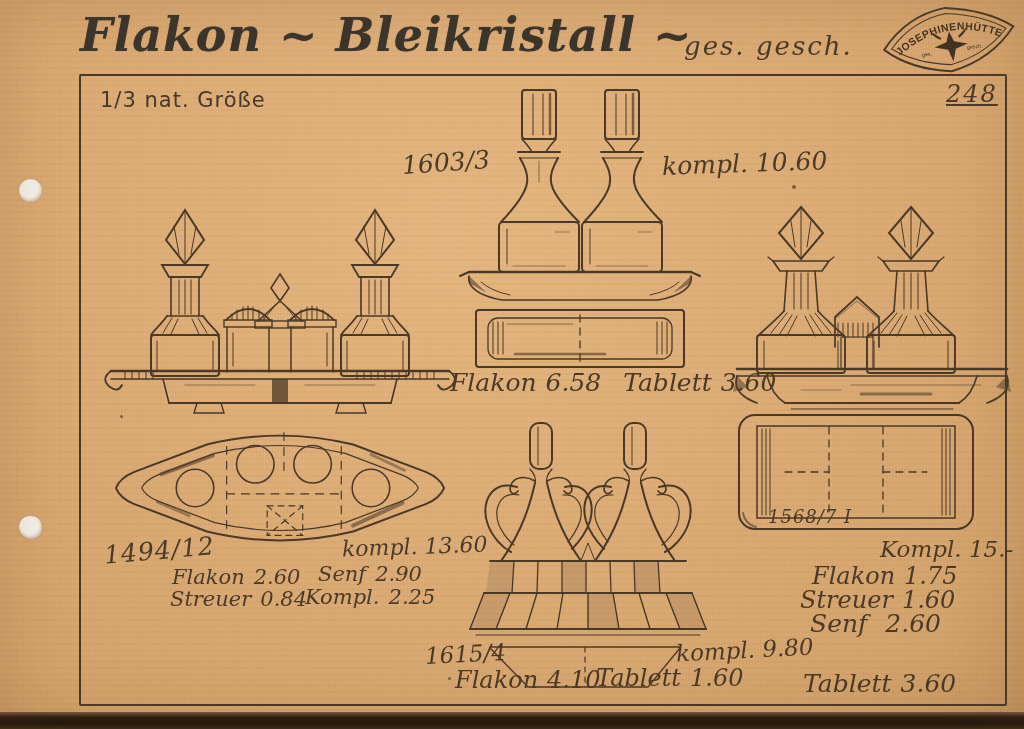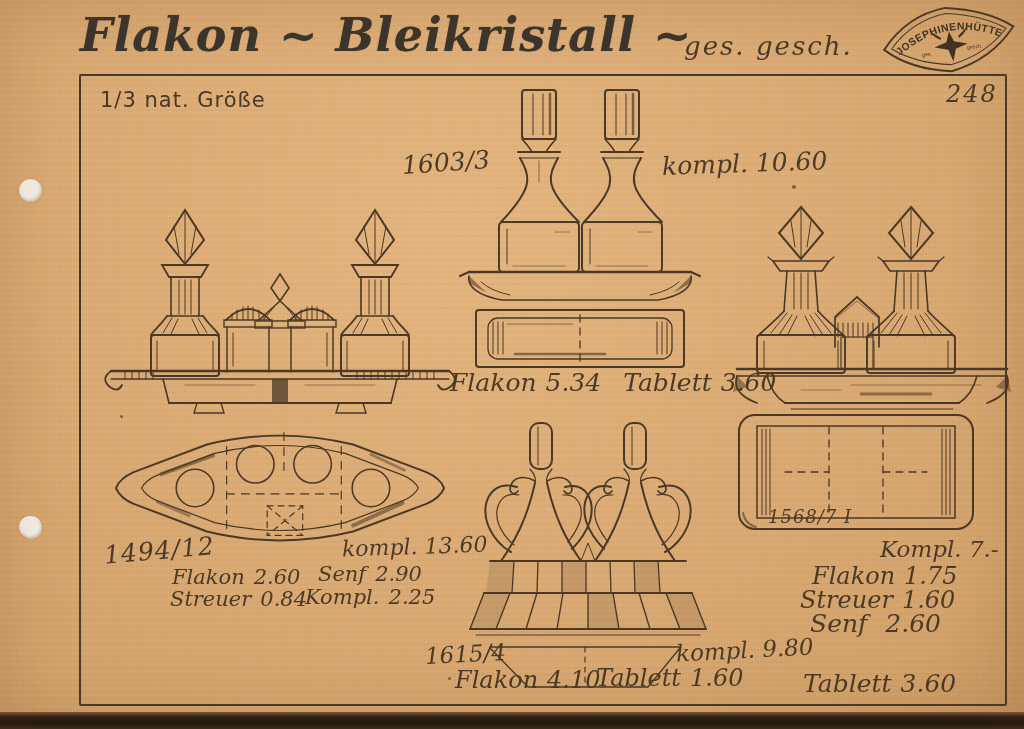--- a/index.html
+++ b/index.html
@@ -64,21 +64,21 @@
       </text>
       <path fill="#423322" stroke="none" d="M76,31 L80,42 L94,46 L81,50 L77,63 L73,50 L59,46 L72,42 Z M66,39 Q58,34 57,29 L67,37 Z M86,39 Q94,34 95,29 L85,37 Z"></path>
       <text x="45" y="54" font-size="5.5" fill="#423322" stroke="none">ges.</text>
       <text x="93" y="52" font-size="5.5" fill="#423322" stroke="none">gesch.</text>
     </g>
   </svg>
 
   <div id="frame"></div>
 
   <div class="hand" style="left:100px; top:90px; font-size:21px; letter-spacing:1px; font-style:normal; font-family:'DejaVu Sans',sans-serif; color:#463828;">1/3 nat. Größe</div>
-  <div class="hand" style="left:946px; top:82px; font-size:24px; letter-spacing:2px;">248</div>
+  <div class="hand" style="left:946px; top:82px; font-size:24px; letter-spacing:2px;text-decoration:underline;">248</div>
 
   <div>
     <div class="hand" style="left:402px; top:150px; font-size:25px; transform:rotate(-4deg);">1603/3</div>
     <div class="hand" style="left:662px; top:151px; font-size:25px; transform:rotate(-2deg);">kompl. 10.60</div>
 
     <svg class="art" style="left:455px; top:86px;" width="250" height="292" viewBox="0 0 250 292">
       <g stroke="#4a3927" fill="none" stroke-width="1.6" stroke-linecap="round">
 
         <rect x="67" y="4" width="34" height="49" rx="3" stroke-width="2"></rect>
         <path stroke-width="1" d="M78,8 V49 M88,8 V49"></path>
@@ -112,21 +112,21 @@
         <rect x="21" y="224" width="208" height="57" rx="3" stroke-width="2"></rect>
         <rect x="33" y="232" width="184" height="41" rx="10" stroke-width="1.3"></rect>
         <path stroke-width="1" d="M38,236 V268 M43,236 V268 M48,236 V268 M202,236 V268 M207,236 V268 M212,236 V268"></path>
         <path stroke-width="1.3" stroke-dasharray="7,6" d="M125,229 V277"></path>
         <path stroke-width="1" opacity=".6" d="M52,238 H118"></path>
         <path stroke-width="2.6" opacity=".6" d="M60,268 H150"></path>
       </g>
     </svg>
 
     <div class="hand" style="left:450px; top:370px; width:318px; text-align:center; font-size:25px;">
-      <span>Flakon</span><span class="price">5.34</span><span class="price pair2">Tablett</span><span class="price">3.60</span>
+      <span>Flakon</span><span class="price">6.58</span><span class="price pair2">Tablett</span><span class="price">3.60</span>
     </div>
   </div>
 
   <div>
     <svg class="art" style="left:105px; top:204px;" width="350" height="232" viewBox="0 0 350 232">
       <g stroke="#4a3927" fill="none" stroke-width="1.6" stroke-linecap="round">
 
         <path stroke-width="2" d="M80,6 L99,36 L80,60 L61,36 Z"></path>
         <path stroke-width="1" d="M80,6 L80,60 M69,22 L74,50 M91,22 L86,50"></path>
         <path stroke-width="1.8" d="M57,61 H103 L96,73 H64 Z"></path>
@@ -305,21 +305,21 @@
         <rect x="8" y="218" width="234" height="114" rx="16" stroke-width="2"></rect>
         <rect x="26" y="229" width="198" height="92" stroke-width="1.5"></rect>
         <path stroke-width="1" d="M31,232 V318 M35,232 V318 M39,232 V318 M211,232 V318 M215,232 V318 M219,232 V318"></path>
         <path stroke-width="1.3" stroke-dasharray="7,6" d="M98,230 V320 M152,230 V320"></path>
         <path stroke-width="1.3" stroke-dasharray="7,6" d="M54,275 H98 M152,275 H196"></path>
         <path stroke-width="2" opacity=".6" d="M12,316 Q14,327 25,330"></path>
       </g>
     </svg>
 
     <div class="hand" style="left:768px; top:508px; font-size:18px; letter-spacing:1px;">1568/7 I</div>
-    <div class="hand" style="left:880px; top:538px; font-size:23px;">Kompl. 7.-</div>
+    <div class="hand" style="left:880px; top:538px; font-size:23px;">Kompl. 15.-</div>
     <div class="hand" style="left:812px; top:564px; font-size:24px;">
       <span>Flakon</span><span class="price">1.75</span>
     </div>
     <div class="hand" style="left:800px; top:588px; font-size:24px;">
       <span>Streuer</span><span class="price">1.60</span>
     </div>
     <div class="hand" style="left:810px; top:611px; font-size:25px;">
       <span>Senf</span><span class="price" style="margin-left:18px;">2.60</span>
     </div>
     <div class="hand" style="left:803px; top:635px; font-size:25px;margin-top:36px;">

